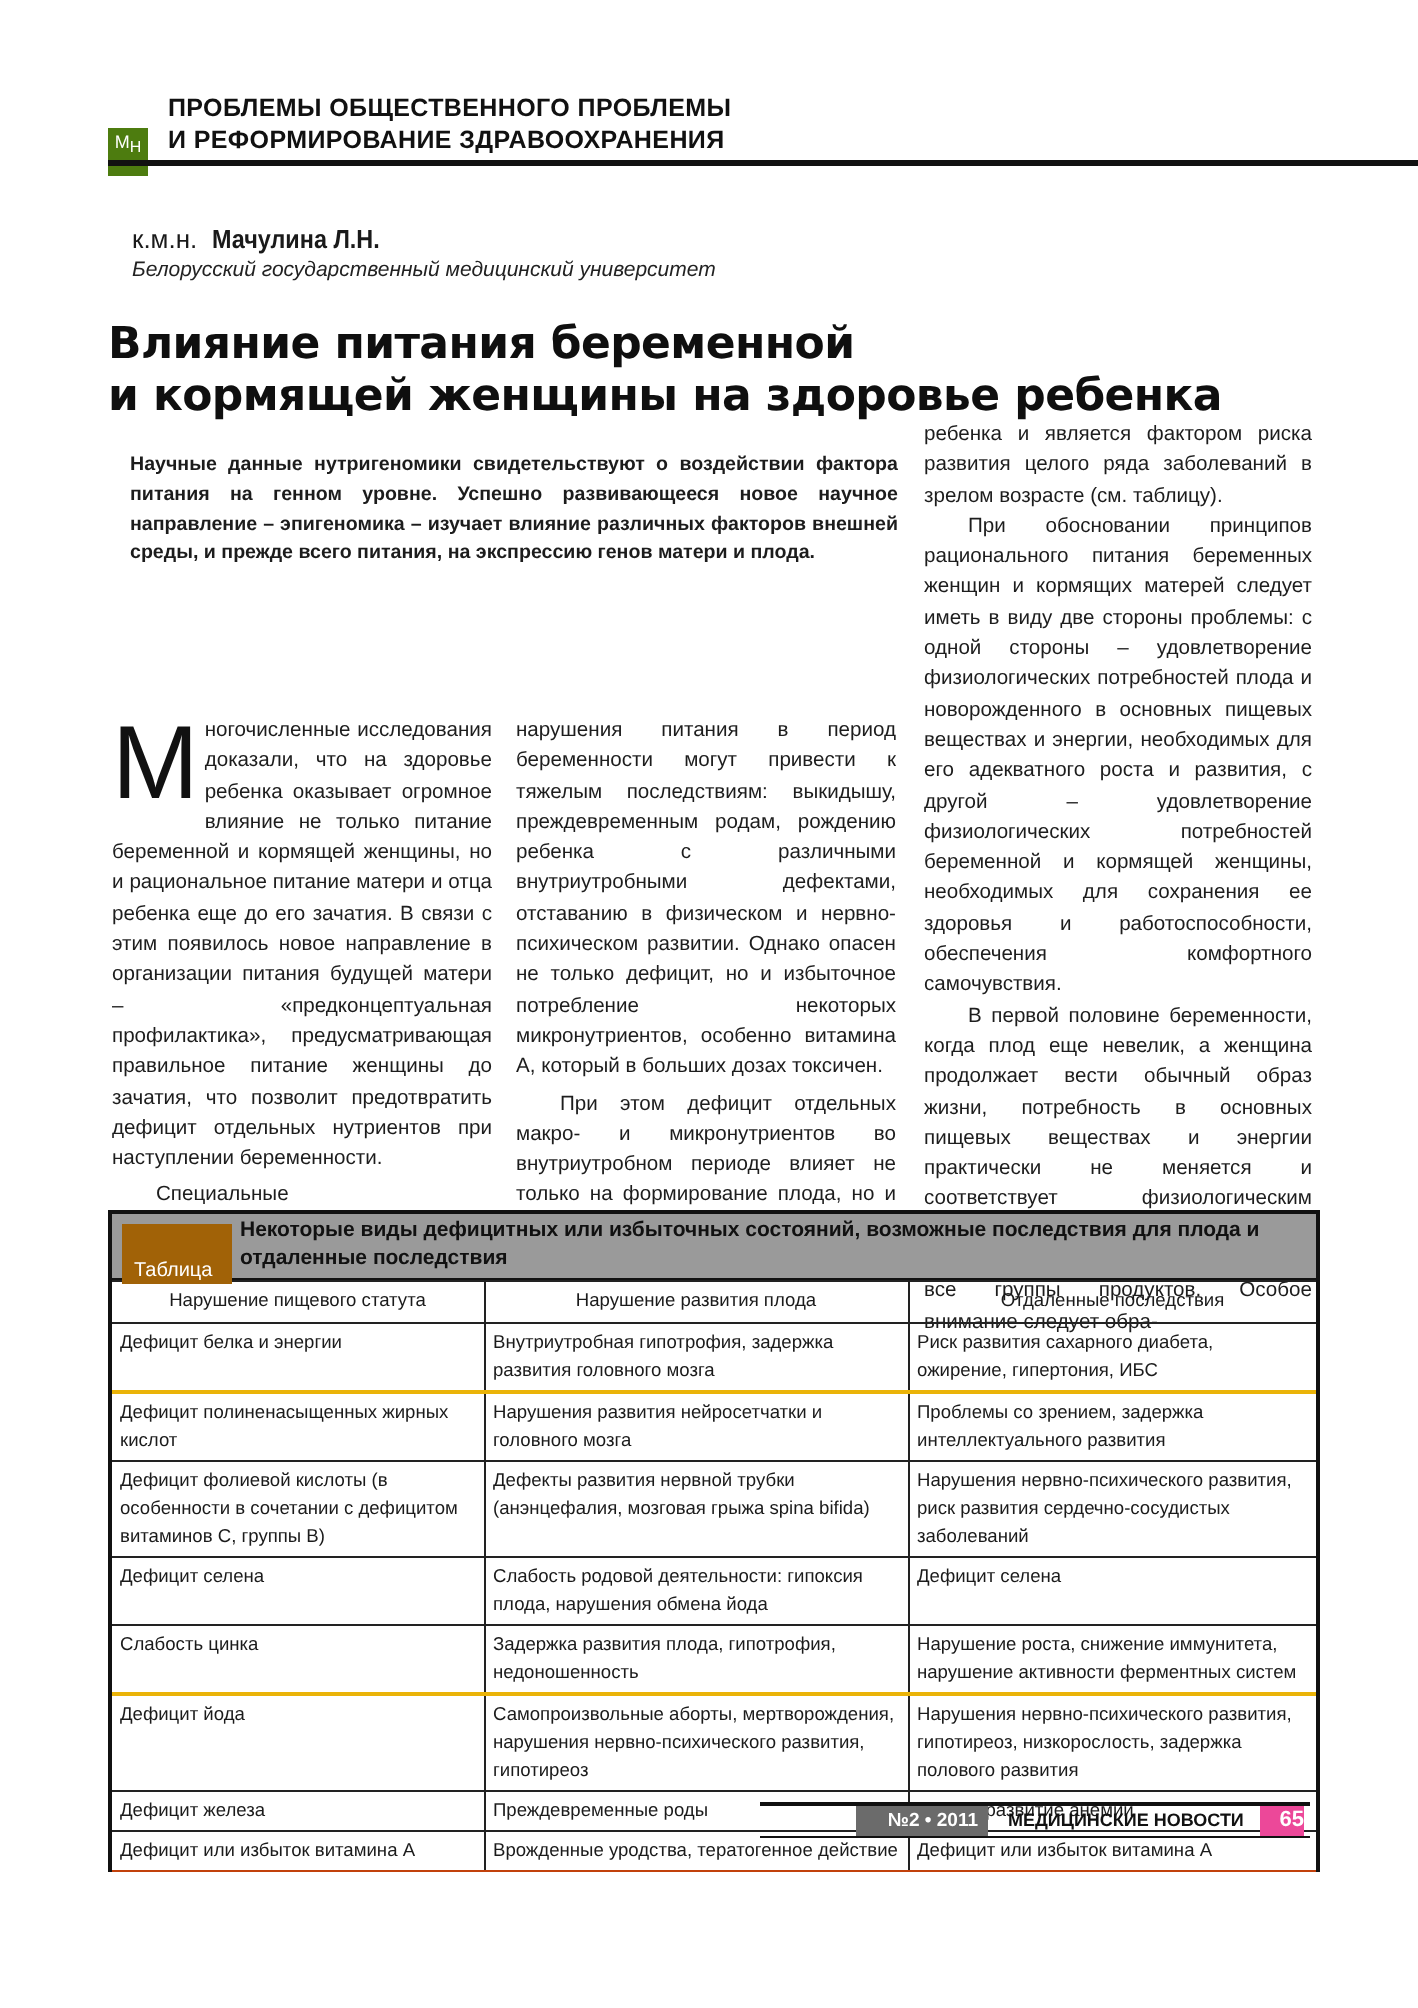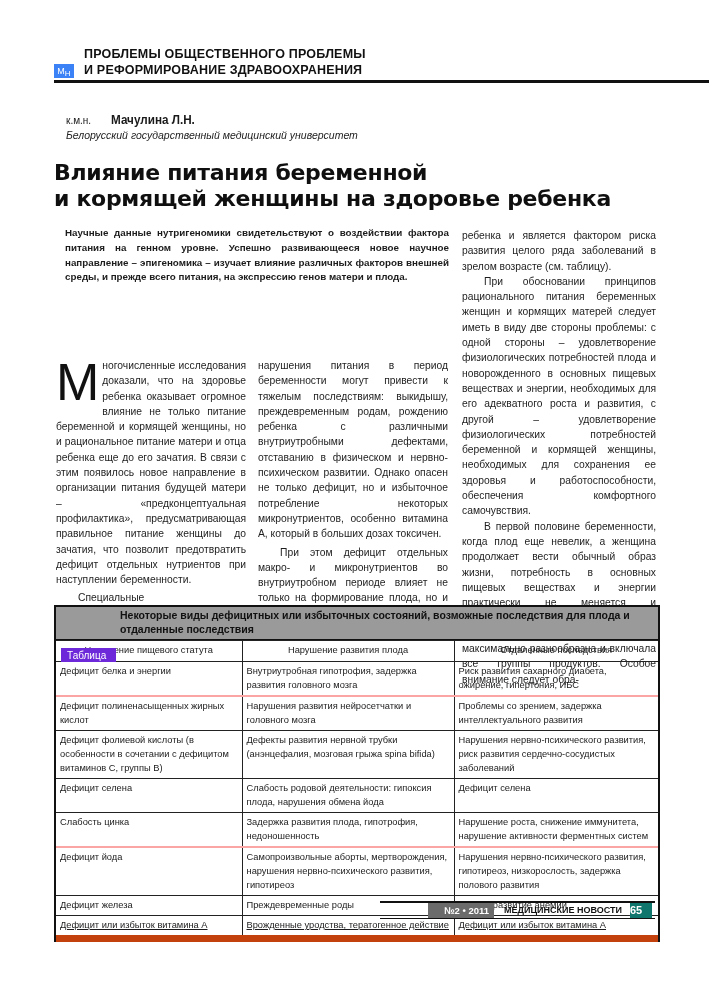--- a/index.html
+++ b/index.html
@@ -4,70 +4,70 @@
   <style>
     html, body { margin: 0; padding: 0; background: #ffffff; }
     body { width: 709px; height: 1004px; position: relative; overflow: hidden;
            font-family: "Liberation Sans", sans-serif; color: #1a1a1a; }
 
     
     .sect-header { position: absolute; left: 54px; top: 46px; width: 655px; }
     .sect-title { position: absolute; left: 30px; top: 0; font-weight: bold; font-size: 12.5px;
                   line-height: 16px; letter-spacing: 0.2px; color: #111; }
     .sect-rule { position: absolute; left: 0; top: 34px; width: 655px; height: 3px; background: #111; }
-    .mn-badge { position: absolute; left: 0; top: 18px; width: 20px; height: 14px; background: #3b82f6;
+    .mn-badge { position: absolute; left: 0; top: 18px; width: 20px; height: 24px; background: #4d7c0f;
                 color: #fff; font-size: 9px; line-height: 14px; text-align: center; }
     .mn-badge sub { font-size: 8px; vertical-align: -2px; }
 
     
     .author { position: absolute; left: 66px; top: 112px; font-size: 12.5px; }
-    .author .deg { font-size: 10px; margin-right: 20px; }
+    .author .deg { font-size: 13px; margin-right: 7px; }
     .author .name { font-weight: bold; font-size: 13px; transform: scaleX(0.9); display: inline-block; transform-origin: left; }
     .affil { position: absolute; left: 66px; top: 129px; font-size: 10.5px; font-style: italic; color: #222; }
 
     
     .title { position: absolute; left: 54px; top: 160px; width: 620px; font-family: "DejaVu Sans", sans-serif;
              font-weight: bold; font-size: 22px; line-height: 26px; color: #0f0f0f; letter-spacing: -0.3px; }
 
     
     .abstract { position: absolute; left: 65px; top: 226px; width: 384px; font-size: 9.8px; line-height: 14.8px;
                 font-weight: bold; color: #1c1c1c; text-align: justify; }
     .abstract p { margin: 0; }
 
     
     .col { position: absolute; font-size: 10.3px; line-height: 15.3px; color: #1d1d1d; text-align: justify; hyphens: manual; }
     .col p { margin: 0; text-indent: 22px; }
     .col p.noind { text-indent: 0; }
     .col1 { left: 56px; top: 358px; width: 190px; }
     .col2 { left: 258px; top: 358px; width: 190px; }
-    .col3 { left: 462px; top: 228px; width: 194px; }
+    .col3 { left: 462px; top: 210px; width: 194px; }
     .dropcap { float: left; font-size: 52px; line-height: 44px; margin: 2px 3px 0 0; font-family: "Liberation Sans", sans-serif; color: #111; }
 
     
     .tbl-wrap { position: absolute; left: 54px; top: 605px; width: 602px; border: 2px solid #111; border-bottom: none; }
     .tbl-head { background: #9a9a9a; height: 32px; position: relative; border-bottom: 1px solid #111; }
-    .tbl-tag { position: absolute; left: 5px; top: 5px; background: #6d28d9; color: #fff; font-size: 10px; padding: 2px 10px 1px 6px; margin-top: 36px; }
+    .tbl-tag { position: absolute; left: 5px; top: 5px; background: #a16207; color: #fff; font-size: 10px; padding: 18px 10px 1px 6px; }
     .tbl-caption { position: absolute; left: 64px; top: 2px; width: 520px; font-weight: bold; font-size: 10.5px; line-height: 13.5px; color: #111; }
     table { border-collapse: collapse; width: 602px; table-layout: fixed; }
     th, td { border: 1px solid #222; font-size: 9.3px; line-height: 14px; padding: 2px 4px 3px 4px; vertical-align: top; color: #1b1b1b; }
     th { font-weight: normal; text-align: center; height: 15px; }
-    tr.thick td { border-bottom: 2px solid #fca5a5; }
-    table tr:last-child td { border-bottom: 7px solid #c2410c; text-decoration: underline; }
+    tr.thick td { border-bottom: 2px solid #eab308; }
+    table tr:last-child td { border-bottom: 1px solid #c2410c; }
     th:first-child, td:first-child { border-left: none; }
     th:last-child, td:last-child { border-right: none; }
 
     
     .footer { position: absolute; left: 380px; top: 901px; width: 275px; height: 18px; }
     .footer-rule-top { position: absolute; left: 0; top: 0; width: 275px; height: 2px; background: #111; }
     .footer-rule-bot { position: absolute; left: 0; top: 17px; width: 275px; height: 1px; background: #111; }
     .f-issue { position: absolute; left: 48px; top: 2px; width: 66px; height: 15px; background: #6b6b6b; color: #fff;
                font-weight: bold; font-size: 9.5px; line-height: 15px; text-align: right; padding-right: 5px; box-sizing: border-box; }
     .f-journal { position: absolute; left: 124px; top: 2px; font-weight: bold; font-size: 9px; line-height: 15px; color: #111; }
-    .f-page { position: absolute; left: 250px; top: 2px; width: 22px; height: 15px; background: #0f766e; color: #fff;
-              font-weight: bold; font-size: 11px; line-height: 15px; text-align: left; }
+    .f-page { position: absolute; left: 250px; top: 2px; width: 22px; height: 15px; background: #ec4899; color: #fff;
+              font-weight: bold; font-size: 11px; line-height: 15px; text-align: right; }
   </style>
 </head>
 <body>
 
 <div class="sect-header">
   <div class="mn-badge">
     <span>М</span><sub>Н</sub>
   </div>
   <div class="sect-title">
     <div>ПРОБЛЕМЫ ОБЩЕСТВЕННОГО ПРОБЛЕМЫ</div>

